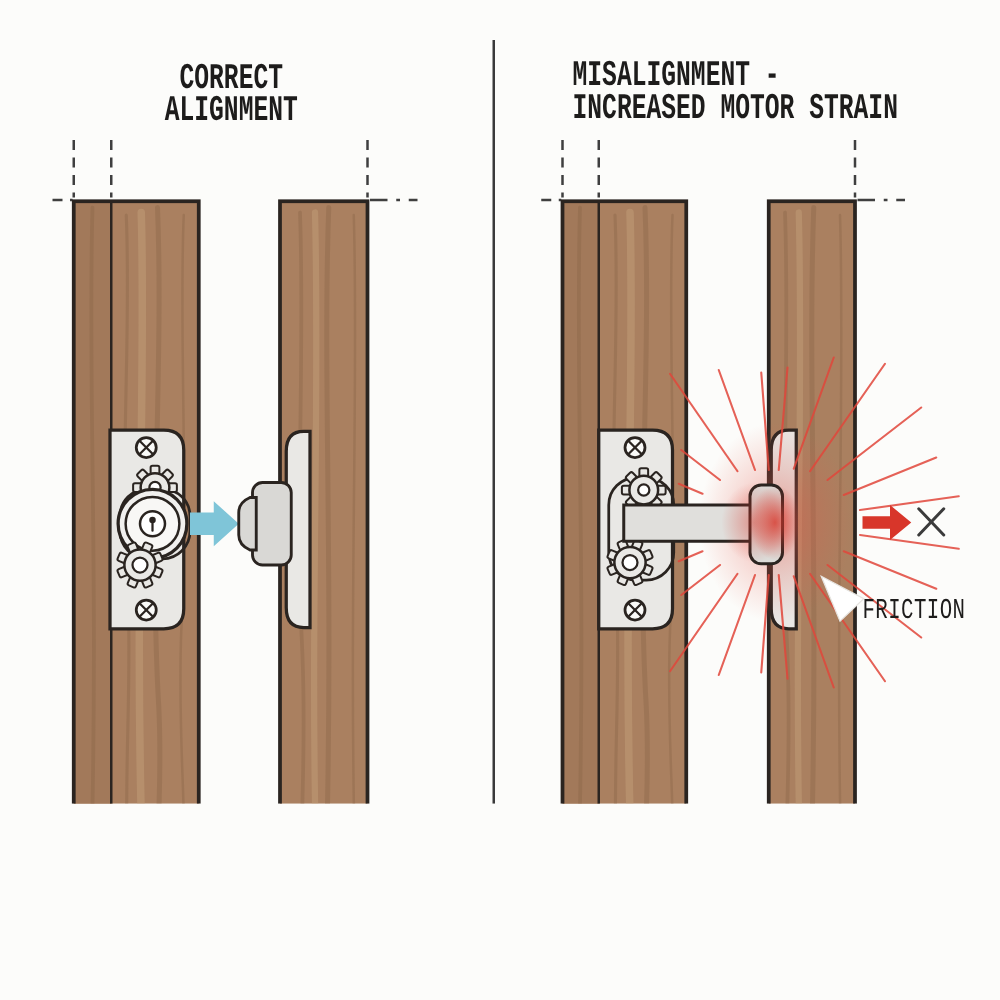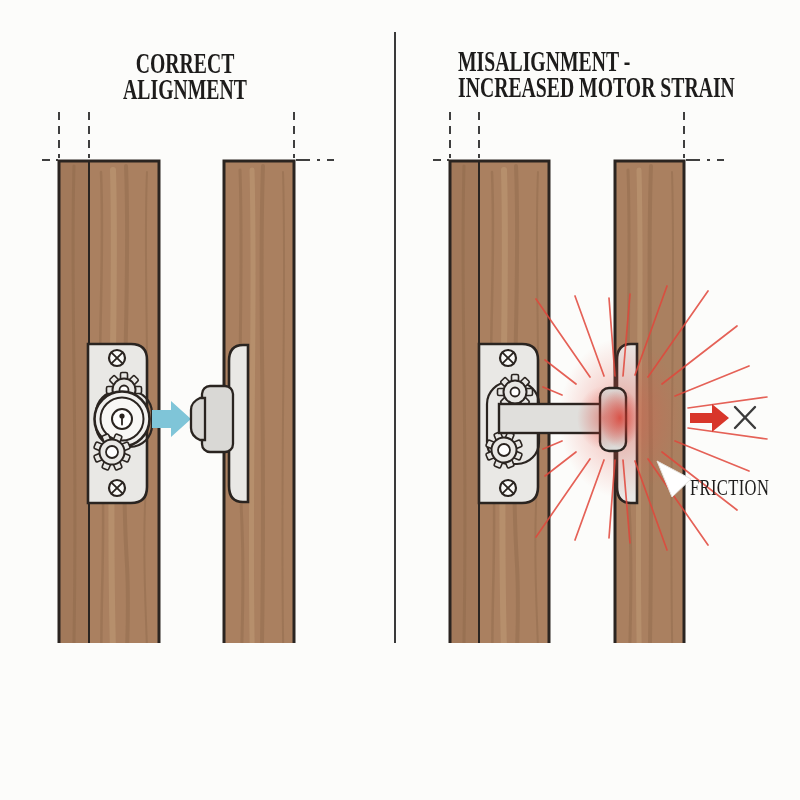--- a/index.html
+++ b/index.html
@@ -1,18 +1,18 @@
 <!DOCTYPE html>
 <html style="--background: #fcfcfa; --wood: #aa8060; --wood_edge: #a2795a; --wood_grain: #8a6346; --wood_grain_light: #c6a17c; --outline: #2a2420; --plate: #e9e8e5; --plate_dark: #d9d8d5; --blue_arrow: #7fc5d8; --red: #d8362a; --burst: #e1473b; --dash: #3f3f3f; --text: #1d1c1b; --divider: #3a3a3a;"><head>
 <meta charset="utf-8">
 <style>
   html,body{margin:0;padding:0;}
   body{background:var(--background,#fcfcfa);}
   .stage{position:relative;width:800px;height:643px;overflow:hidden;
-         font-family:Liberation Serif, serif;background:var(--background,#fcfcfa);}
+         font-family:Liberation Mono, monospace;background:var(--background,#fcfcfa);}
   svg{position:absolute;top:0;}
   .panel-left{left:0;}
   .panel-right{left:395px;}
   .divider{position:absolute;left:394px;top:32px;width:2px;height:723px;background:var(--divider,#3a3a3a);}
   .title{position:absolute;font-weight:bold;font-size:29px;line-height:26px;
          color:var(--text,#1d1c1b);white-space:nowrap;letter-spacing:0;}
   .left-title{left:60px;top:50px;width:250px;text-align:center;transform:scaleX(.68);transform-origin:50% 0;}
   .right-title{left:458px;top:48px;text-align:left;transform:scaleX(.68);transform-origin:0 0;}
   .friction{position:absolute;left:690px;top:475px;font-size:23px;color:var(--text,#1d1c1b);
             transform:scaleX(.72);transform-origin:0 0;letter-spacing:.5px;white-space:nowrap;}

